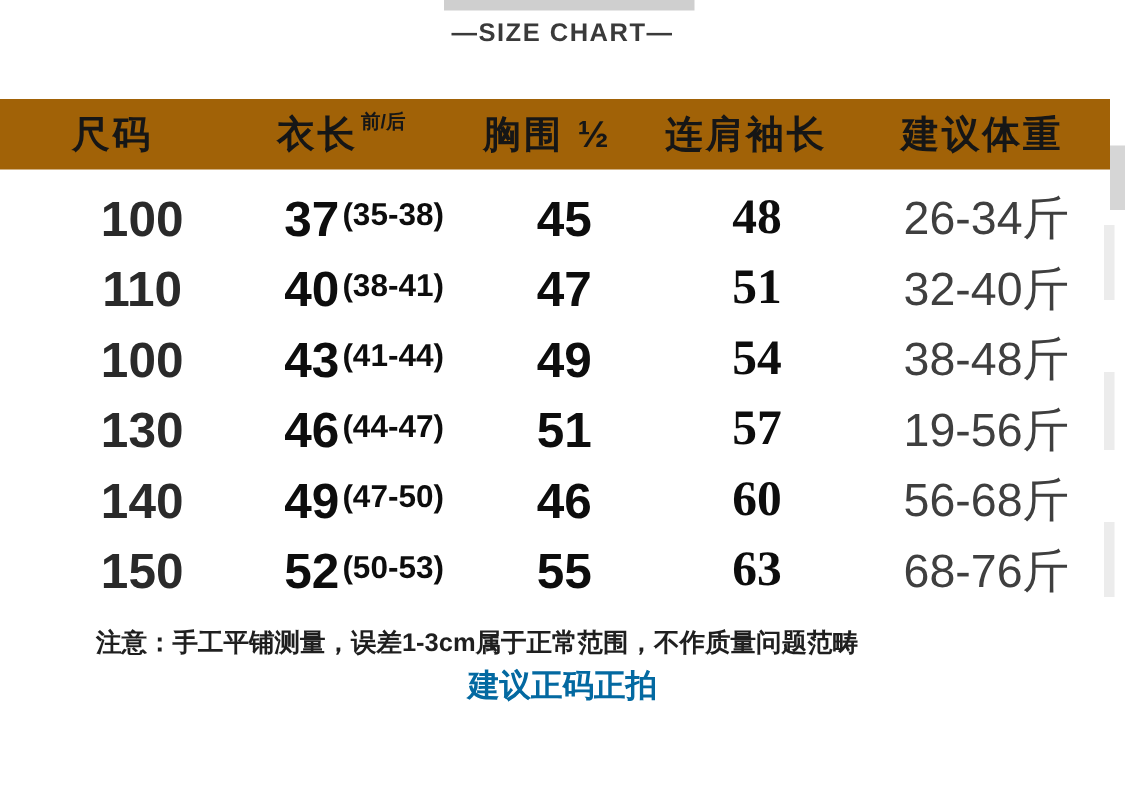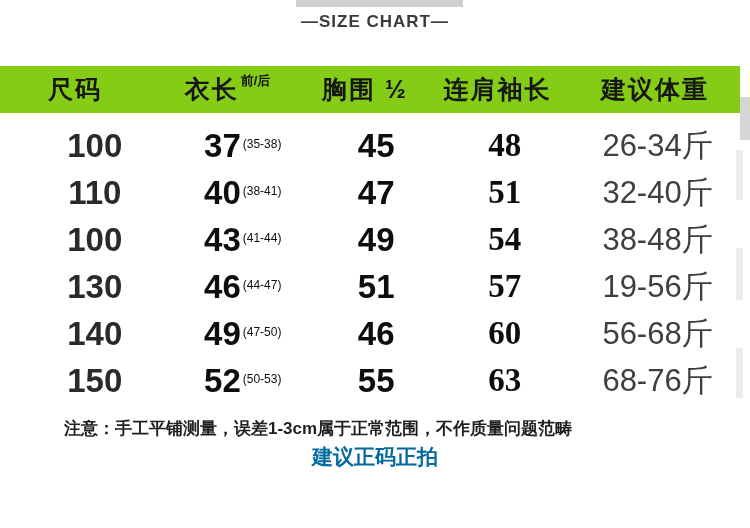--- a/index.html
+++ b/index.html
@@ -25,21 +25,21 @@
     text-align: center;
     font-size: 17px;
     font-weight: 700;
     letter-spacing: 1px;
     color: #3a3a3a;
   }
   .thead {
     position: absolute;
     left: 0; top: 66px;
     width: 740px; height: 47px;
-    background: #84cc16;
+    background: #a16207;
     display: flex;
   }
   .rows {
     position: absolute;
     left: 0; top: 122px;
     width: 740px;
   }
   .row {
     display: flex;
     height: 47px;
@@ -79,22 +79,22 @@
     font-size: 33px;
     font-weight: 700;
     color: #0d0d0d;
   }
   .len-num {
     font-size: 33px;
     font-weight: 700;
     color: #0d0d0d;
   }
   .len-range {
-    font-size: 12px;
-    font-weight: 400;
+    font-size: 21px;
+    font-weight: 700;
     color: #0d0d0d;
     margin-left: 2px;
     position: relative;
     top: -2px;
   }
   .weight-col {
     font-size: 31px;
     font-weight: 400;
     color: #3f3f3f;
   }

